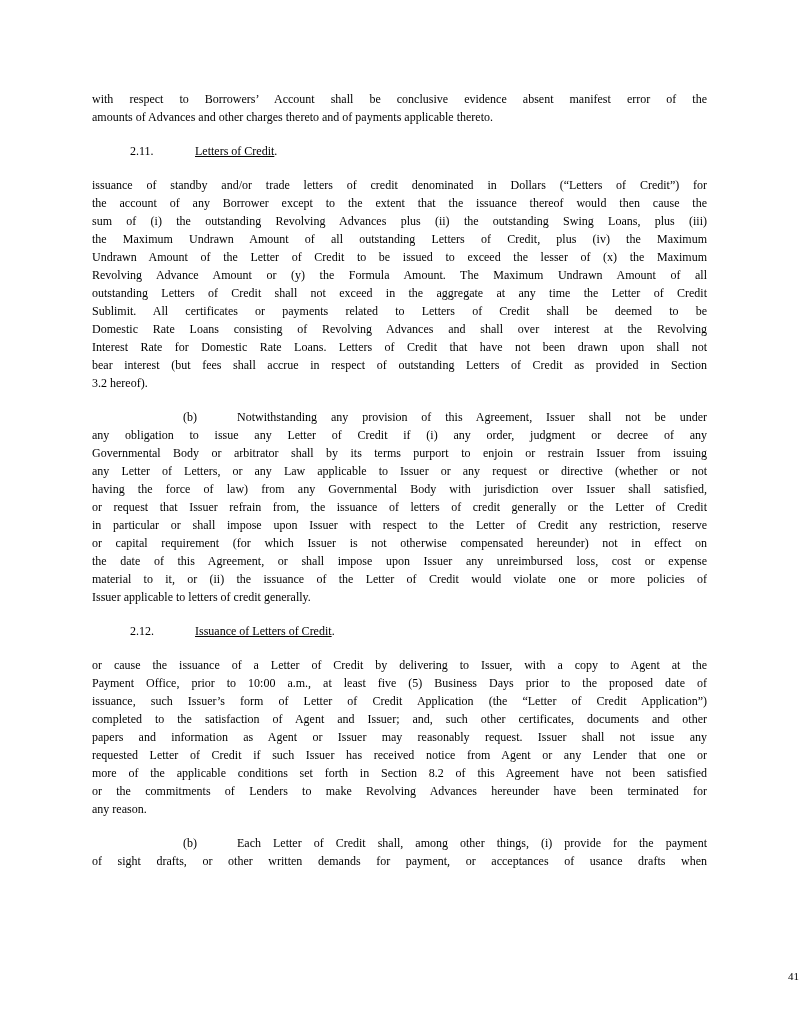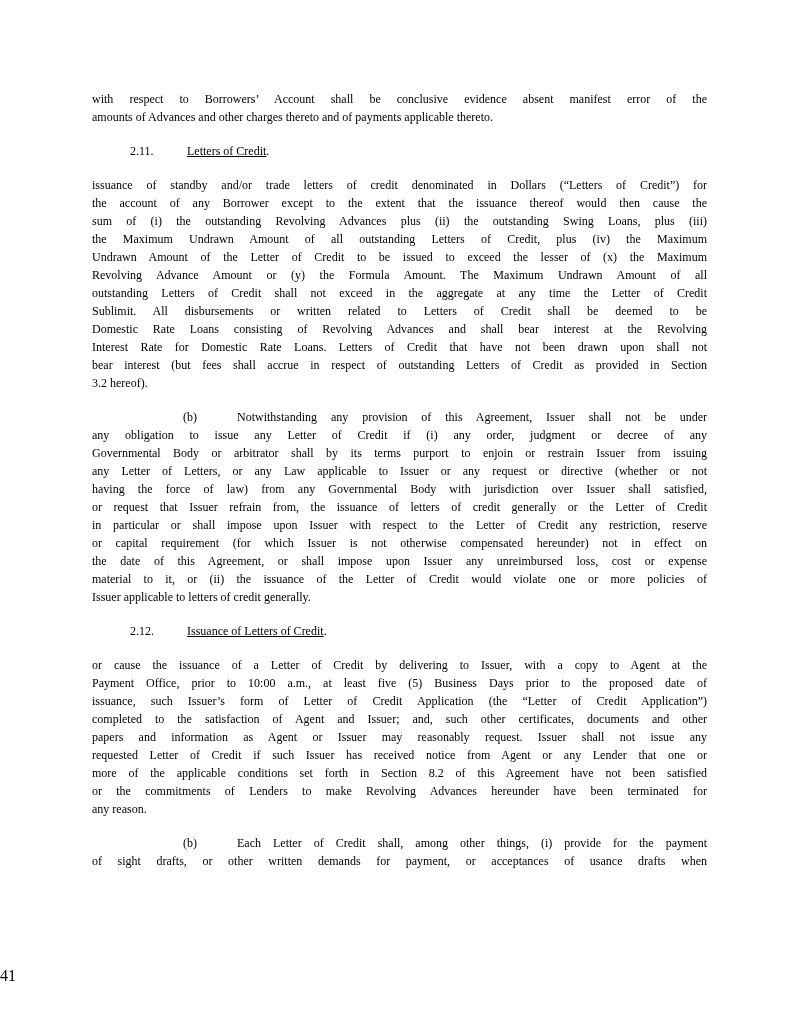--- a/index.html
+++ b/index.html
@@ -44,28 +44,29 @@
   }
   .heading {
     padding-left: 38px;
   }
   .h-num {
     display: inline-block;
     width: 57px;
   }
   .h-title {
     text-decoration: underline;
+    margin-left: 8px;
   }
   .page-number {
     position: absolute;
     top: 967px;
     left: 0;
     width: 100%;
-    text-align: left;
-    font-size: 16px;
+    text-align: right;
+    font-size: 11px;
     line-height: 18px;
   }
 </style>
 </head>
 <body>
 
 <div class="page">
   <div class="doc">
 
     <div class="para">
@@ -76,22 +77,22 @@
     <div class="heading"><span class="h-num">2.11.</span><span class="h-title">Letters of Credit</span><span class="h-suffix">.</span></div>
 
     <div class="para">
         <div class="line j">issuance of standby and/or trade letters of credit denominated in Dollars (“Letters of Credit”) for</div>
         <div class="line j">the account of any Borrower except to the extent that the issuance thereof would then cause the</div>
         <div class="line j">sum of (i) the outstanding Revolving Advances plus (ii) the outstanding Swing Loans, plus (iii)</div>
         <div class="line j">the Maximum Undrawn Amount of all outstanding Letters of Credit, plus (iv) the Maximum</div>
         <div class="line j">Undrawn Amount of the Letter of Credit to be issued to exceed the lesser of (x) the Maximum</div>
         <div class="line j">Revolving Advance Amount or (y) the Formula Amount.  The Maximum Undrawn Amount of all</div>
         <div class="line j">outstanding Letters of Credit shall not exceed in the aggregate at any time the Letter of Credit</div>
-        <div class="line j">Sublimit.  All disbursements or written related to Letters of Credit shall be deemed to be</div>
-        <div class="line j">Domestic Rate Loans consisting of Revolving Advances and shall bear interest at the Revolving</div>
+        <div class="line j">Sublimit.  All certificates or payments related to Letters of Credit shall be deemed to be</div>
+        <div class="line j">Domestic Rate Loans consisting of Revolving Advances and shall over interest at the Revolving</div>
         <div class="line j">Interest Rate for Domestic Rate Loans.  Letters of Credit that have not been drawn upon shall not</div>
         <div class="line j">bear interest (but fees shall accrue in respect of outstanding Letters of Credit as provided in Section</div>
         <div class="line">3.2 hereof).</div>
       </div>
     <div class="para">
         <div class="line j"><span class="indent"></span><span class="para-label">(b)</span><span class="tab"></span>Notwithstanding any provision of this Agreement, Issuer shall not be under</div>
         <div class="line j">any obligation to issue any Letter of Credit if (i) any order, judgment or decree of any</div>
         <div class="line j">Governmental Body or arbitrator shall by its terms purport to enjoin or restrain  Issuer from issuing</div>
         <div class="line j">any Letter of Letters, or any Law applicable to Issuer or any request or directive (whether or not</div>
         <div class="line j">having the force of law) from any Governmental Body with jurisdiction over Issuer shall satisfied,</div>

